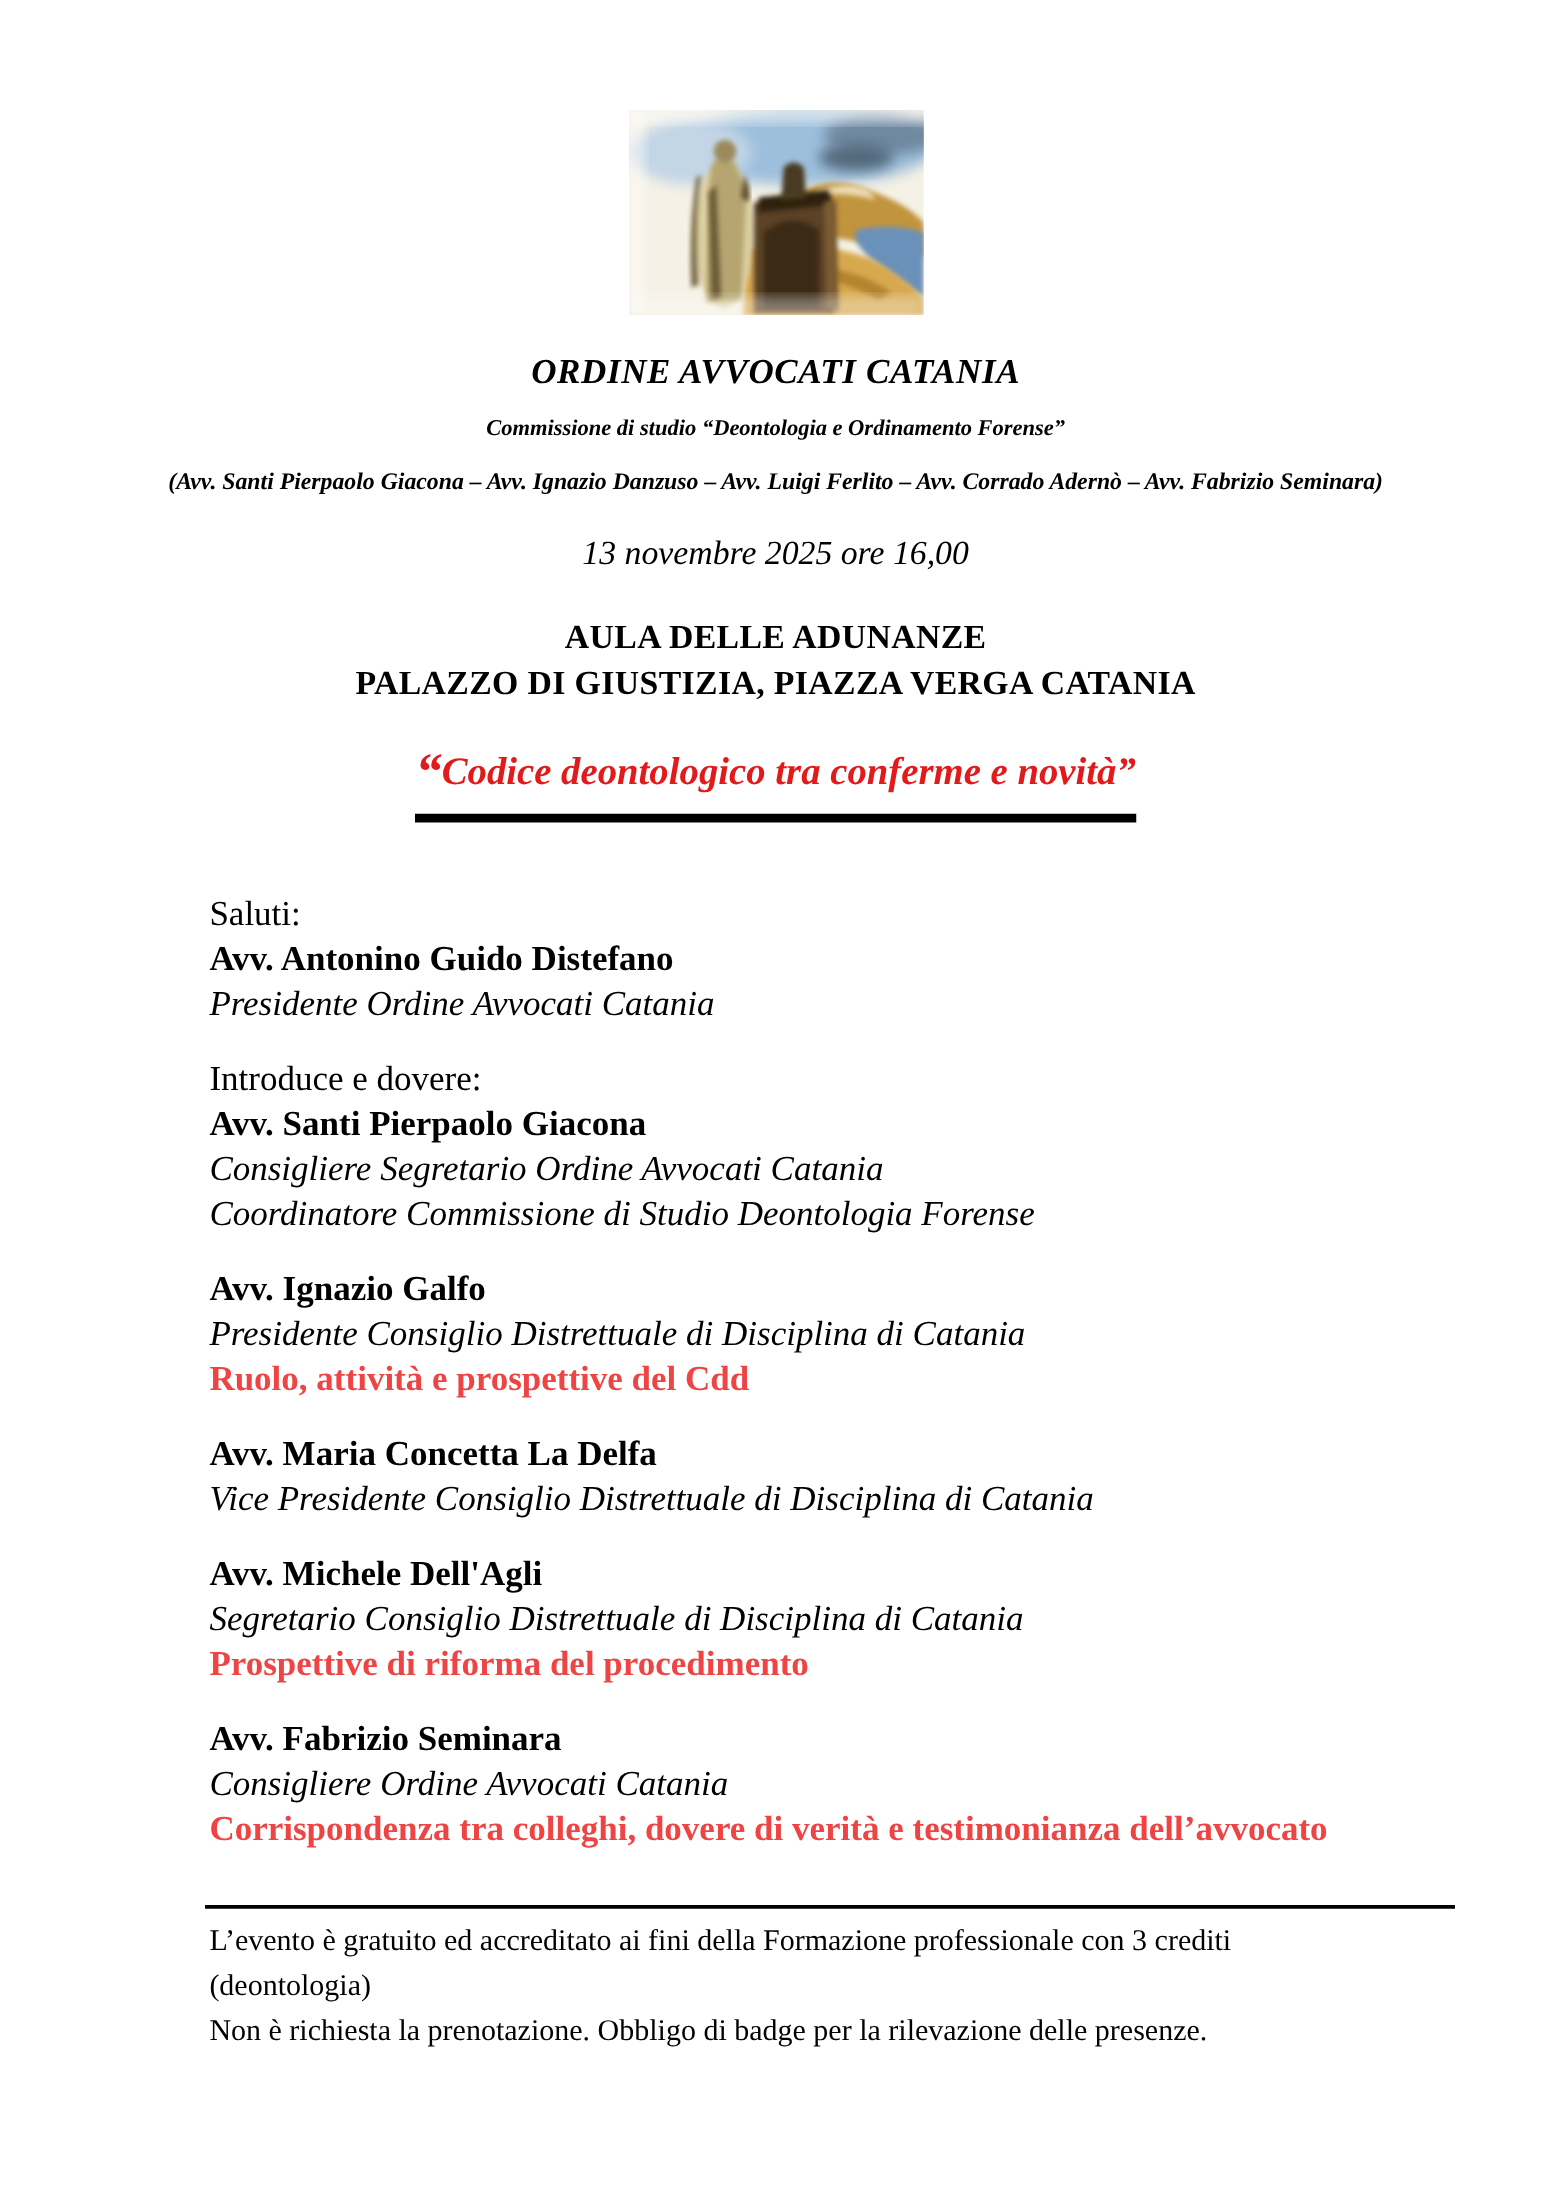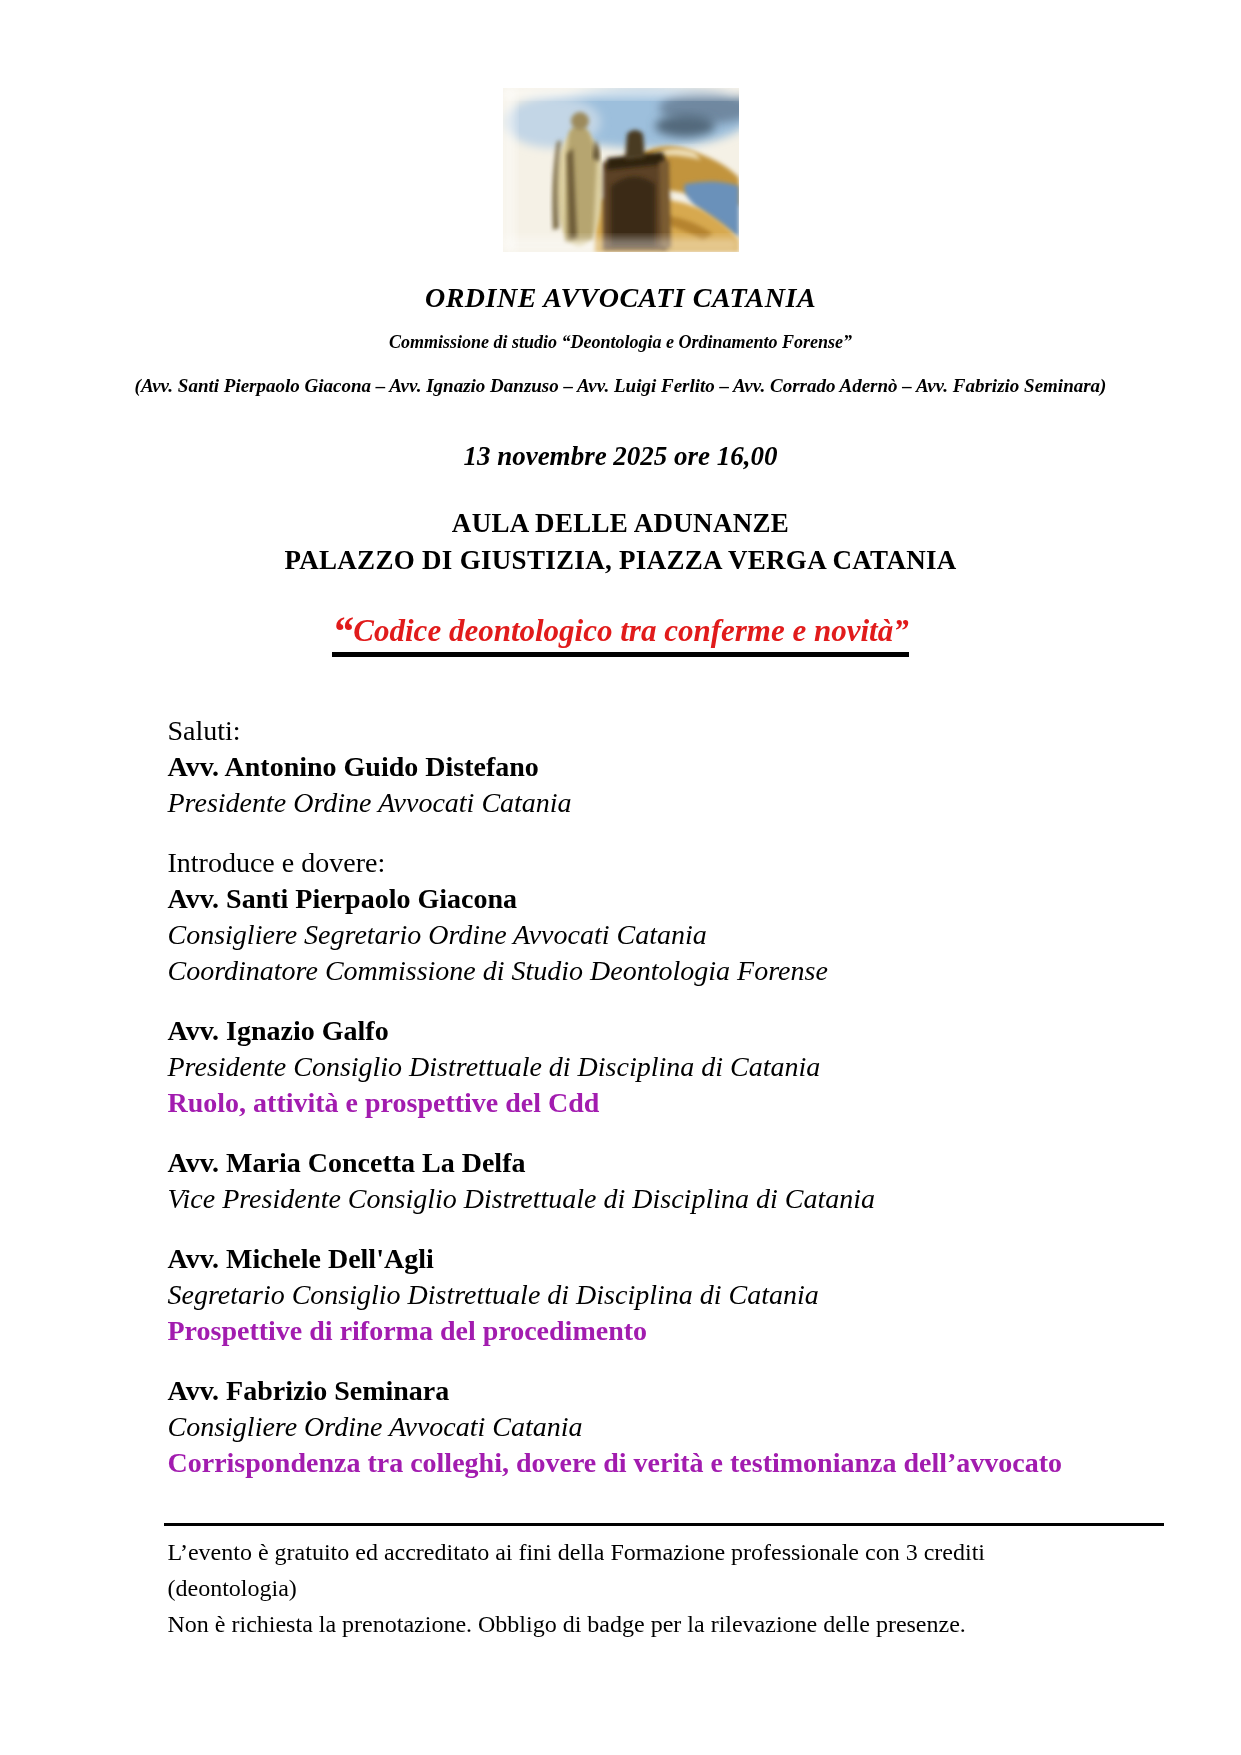--- a/index.html
+++ b/index.html
@@ -34,58 +34,58 @@
     font-style: italic;
     font-family: Liberation Serif, serif;
   }
   .members-line {
     margin-top: 22px;
     font-size: 19px;
     font-weight: bold;
     font-style: italic;
   }
   .date-line {
-    margin-top: 44px;
+    margin-top: 30px;
     font-size: 27px;
-    font-weight: bold;
+    font-weight: normal;
     font-style: italic;
   }
   .venue {
     margin-top: 33px;
     font-size: 27px;
     font-weight: bold;
     line-height: 37px;
     letter-spacing: 0.3px;
   }
   .event-title-wrap { margin-top: 34px; }
   .event-title {
     display: inline-block;
     color: #e11b1b;
     font-weight: bold;
     font-style: italic;
     font-size: 31px;
-    border-bottom: 5px solid #000000;
-    padding-bottom: 3px;
+    border-bottom: 7px solid #000000;
+    padding-bottom: 16px;
   }
   .event-title .big-quote {
     font-size: 42px;
     line-height: 0;
     vertical-align: -4px;
   }
   .program {
     margin: 56px 88px 0 90px;
     font-size: 28px;
     text-align: left;
   }
   .section { margin: 0 0 24px 0; }
   .section p { margin: 0; line-height: 36px; }
   .lead-line { font-weight: normal; }
   .name-line { font-weight: bold; }
   .role-line { font-style: italic; }
-  .topic-line { font-weight: bold; color: #a21caf; }
+  .topic-line { font-weight: bold; color: #ef4444; }
   .footer-rule {
     margin: 42px 0 0 86px;
     width: 1069px;
     height: 3px;
     background: #000000;
   }
   .footer-text {
     margin: 8px 70px 0 90px;
     font-size: 24px;
     line-height: 36px;

